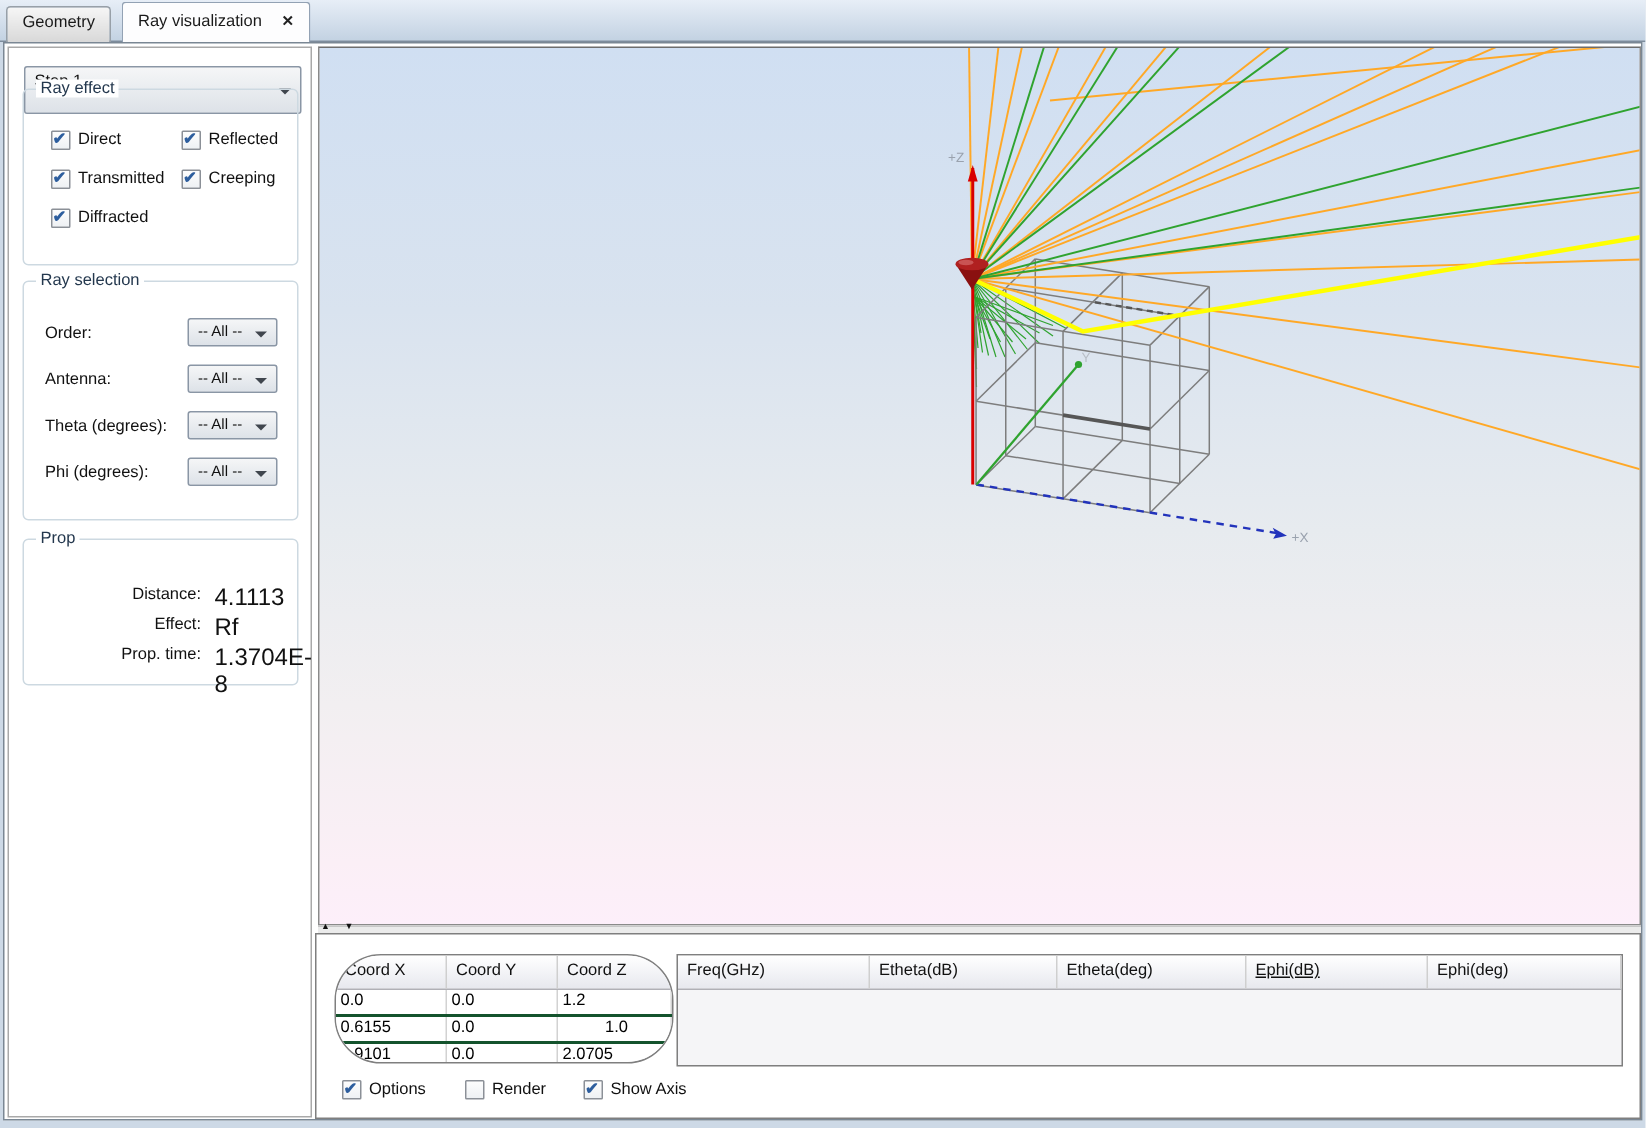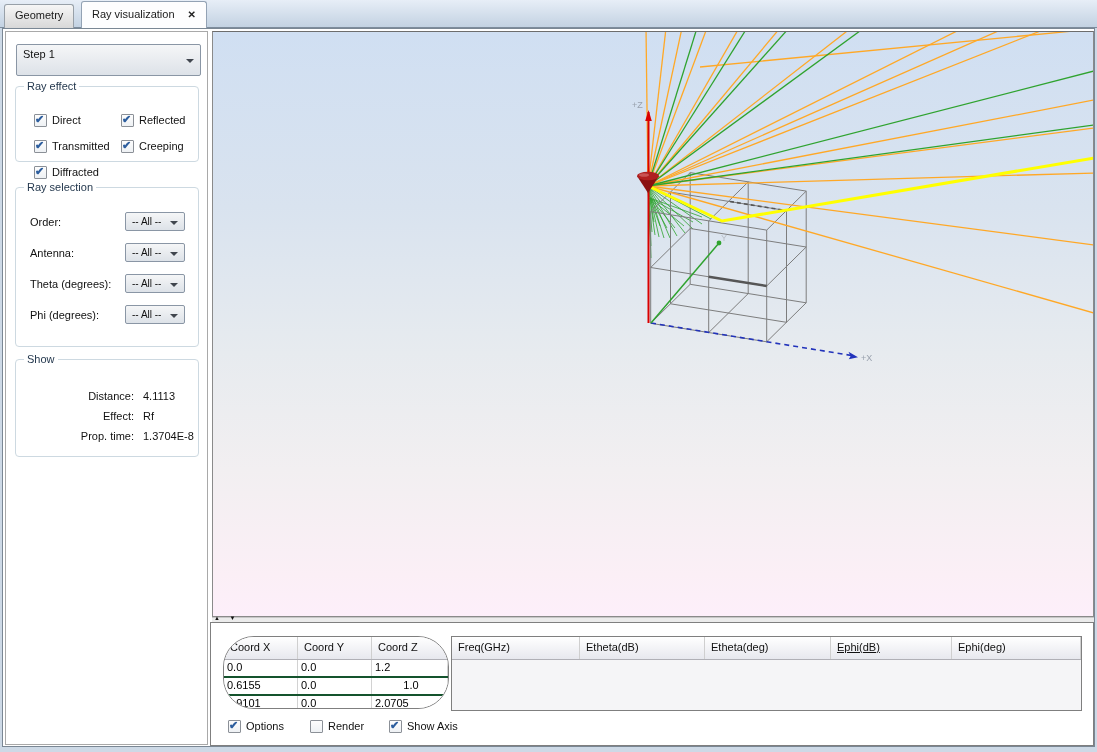--- a/index.html
+++ b/index.html
@@ -30,21 +30,21 @@
 
   .cb{position:absolute;height:14px;white-space:nowrap;}
   .cb .box{position:absolute;left:0;top:0;width:13px;height:13px;box-sizing:border-box;
            border:1px solid #8b9097;background:linear-gradient(#fdfdfd,#eef1f4);border-radius:1px;}
   .cb.checked .box::after{content:"\2714";position:absolute;left:0px;top:-2px;font-size:11px;
            font-weight:bold;color:#2d5e9e;}
   .cb .lbl{position:absolute;left:18px;top:0px;font-size:11px;color:#111;}
 
   .sel-label{position:absolute;font-size:11px;color:#111;}
   .info-label{position:absolute;font-size:11px;color:#111;text-align:right;width:110px;}
-  .info-value{position:absolute;font-size:11px;color:#111;}
+  .info-value{position:absolute;font-size:16px;color:#111;}
 
   
   .canvas3d{left:212px;top:31px;width:882px;height:586px;border:1px solid #808archive0;
             border:1px solid #8a8a8a;border-top-color:#6d6d6d;
             background:linear-gradient(180deg,#d0dff2 0%,#d9e3ef 30%,#e7ebef 55%,#f2eff1 75%,#fbeff6 93%,#fdeffa 100%);}
   .canvas3d svg{position:absolute;left:0;top:0;}
 
   
   .splitter{left:212px;top:617px;width:882px;height:5px;background:#ebebeb;border-top:1px solid #c7c7c7;}
   .spl-arrows{position:absolute;left:2px;top:-3px;font-size:6px;color:#111;letter-spacing:4px;}
@@ -73,21 +73,21 @@
 </div>
 
 <div class="abs content"></div>
 
 <div class="abs panel">
   <div class="combo" style="left:10px;top:12px;width:185px;height:32px;">
     <span>Step 1</span>
     <span class="arrow"></span>
   </div>
 
-  <div class="groupbox" style="left:9px;top:54px;width:184px;height:76px;padding-left:40px;">
+  <div class="groupbox" style="left:9px;top:27px;width:184px;height:118px;padding-left:40px;">
     <span class="gb-title">Ray effect</span>
     <div id="ray-effect-items">
         <div class="cb checked" style="left: 18px; top: 27px;">
           <span class="box"></span>
           <span class="lbl">Direct</span>
         </div>
         <div class="cb checked" style="left: 105px; top: 27px;">
           <span class="box"></span>
           <span class="lbl">Reflected</span>
         </div>
@@ -114,21 +114,21 @@
         <span class="sel-label" style="left: 14px; top: 59px;">Antenna:</span>
         <div class="combo" style="left: 109px; top: 55px; width: 60px; height: 19px; font-size: 10px;"><span>-- All --</span><span class="arrow"></span></div>
         <span class="sel-label" style="left: 14px; top: 90px;">Theta (degrees):</span>
         <div class="combo" style="left: 109px; top: 86px; width: 60px; height: 19px; font-size: 10px;"><span>-- All --</span><span class="arrow"></span></div>
         <span class="sel-label" style="left: 14px; top: 121px;">Phi (degrees):</span>
         <div class="combo" style="left: 109px; top: 117px; width: 60px; height: 19px; font-size: 10px;"><span>-- All --</span><span class="arrow"></span></div>
       </div>
   </div>
 
   <div class="groupbox" style="left:9px;top:327px;width:184px;height:98px;">
-    <span class="gb-title">Show</span>
+    <span class="gb-title">Prop</span>
     <div id="info-rows">
         <span class="info-label" style="left: 8px; top: 30px;">Distance:</span>
         <span class="info-value" style="left: 127px; top: 30px;">4.1113</span>
         <span class="info-label" style="left: 8px; top: 50px;">Effect:</span>
         <span class="info-value" style="left: 127px; top: 50px;">Rf</span>
         <span class="info-label" style="left: 8px; top: 70px;">Prop. time:</span>
         <span class="info-value" style="left: 127px; top: 70px;">1.3704E-8</span>
       </div>
   </div>
 </div>

